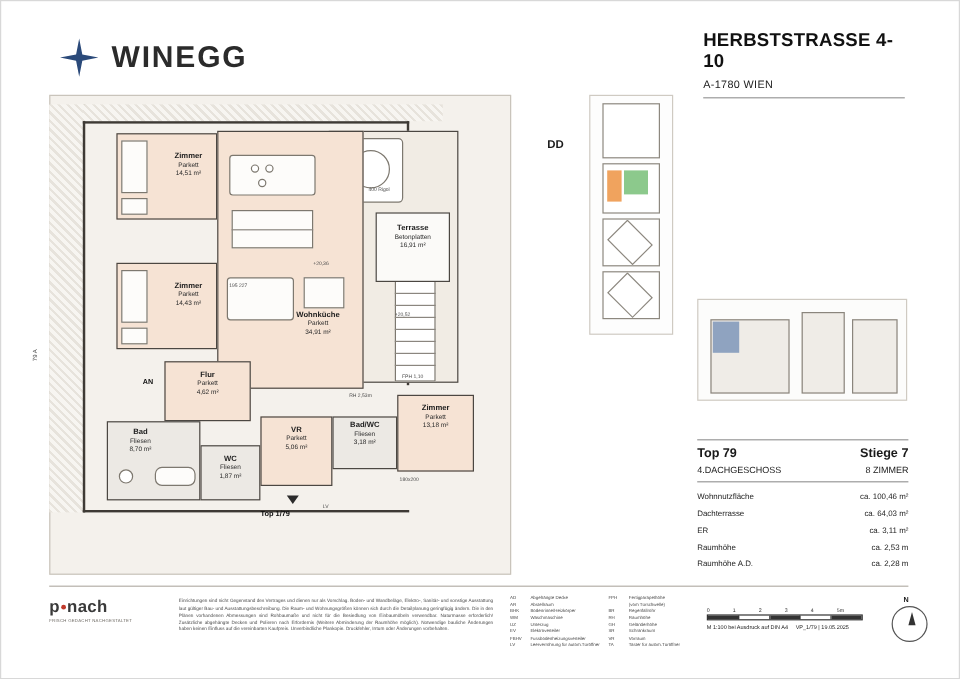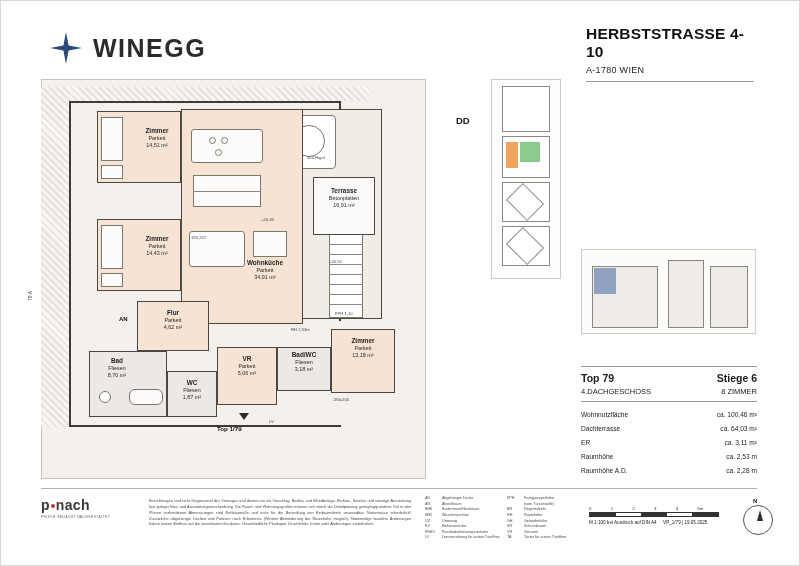--- a/index.html
+++ b/index.html
@@ -337,21 +337,21 @@
     <div class="elev-part" style="left:10px; top:16px; width:66px; height:62px;"></div>
     <div class="elev-hl" style="left:12px; top:18px; width:22px; height:26px;"></div>
     <div class="elev-part" style="left:86px; top:10px; width:36px; height:68px;"></div>
     <div class="elev-part" style="left:128px; top:16px; width:38px; height:62px;"></div>
   </div>
 
   <div class="info">
     <div class="info-rule"></div>
     <div class="info-head">
       <span class="l">Top 79</span>
-      <span class="r">Stiege 6</span>
+      <span class="r">Stiege 7</span>
     </div>
     <div class="info-sub">
       <span class="l">4.DACHGESCHOSS</span>
       <span class="r">8 ZIMMER</span>
     </div>
     <div class="info-rule"></div>
     <div class="info-rows">
       <div class="info-row">
         <span class="k">Wohnnutzfläche</span>
         <span class="v">ca. 100,46 m²</span>

